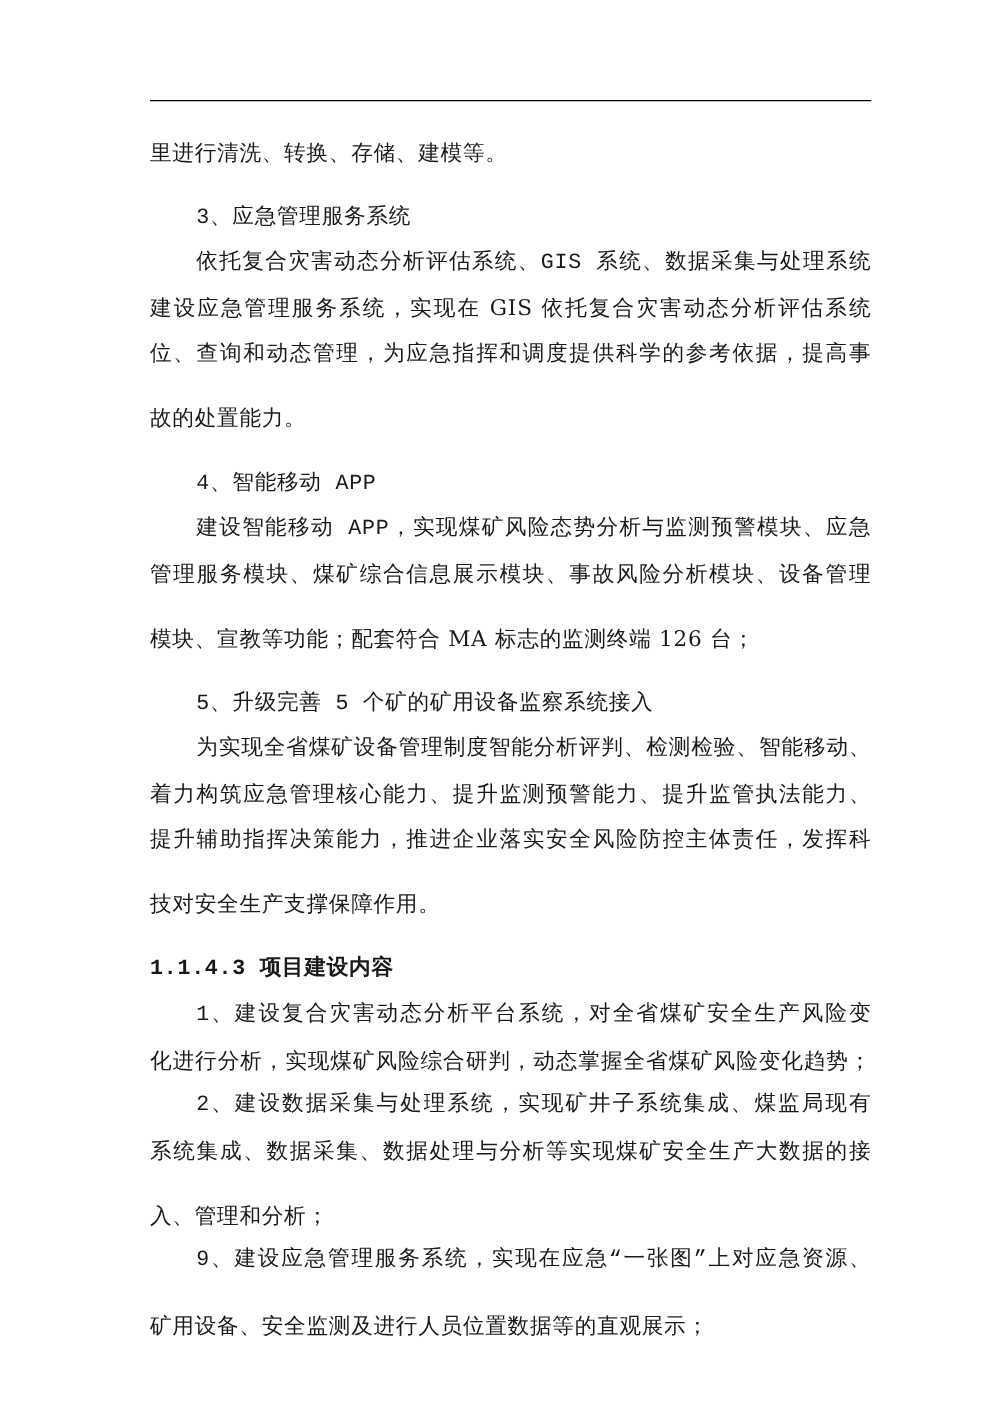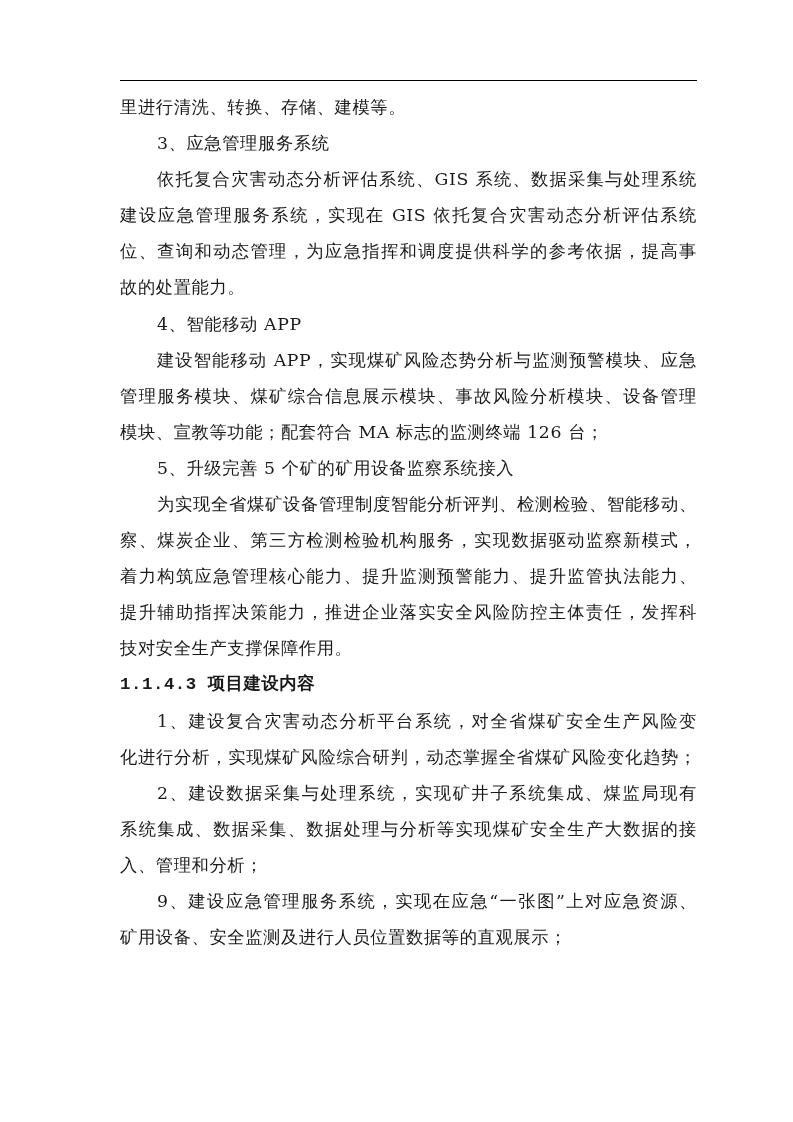--- a/index.html
+++ b/index.html
@@ -3,42 +3,41 @@
   <meta charset="utf-8">
   <style>
     html, body { margin: 0; padding: 0; background: #ffffff; }
     body { width: 793px; height: 1122px; position: relative; overflow: hidden;
       font-family: "DejaVu Serif", "Liberation Serif", serif; color: #1a1a1a; }
     .rule { position: absolute; left: 120px; top: 80px; width: 577px; height: 0;
       border-top: 1.3px solid #000; }
     .content { position: absolute; left: 120px; top: 89px; width: 577px; }
     .line { height: 36.1px; line-height: 36.1px; font-size: 17.3px; white-space: nowrap;
       letter-spacing: 0.6px; text-align: justify; text-align-last: justify; }
-    .line.last { text-align-last: left; }
-    .indent { padding-left: 37px; }
+    .line.last { text-align-last: left; margin-top: 16px; }
+    .indent { padding-left: 37px; font-family: Liberation Mono, monospace; }
     .heading { font-family: Liberation Mono, monospace; font-weight: bold; text-align-last: left; }
   </style>
 </head>
 <body>
 
 <div class="rule"></div>
 <div class="content" id="content">
     <div class="line last">里进行清洗、转换、存储、建模等。</div>
     <div class="line indent last">3、应急管理服务系统</div>
     <div class="line indent">依托复合灾害动态分析评估系统、GIS 系统、数据采集与处理系统</div>
     <div class="line">建设应急管理服务系统，实现在 GIS 依托复合灾害动态分析评估系统</div>
     <div class="line">位、查询和动态管理，为应急指挥和调度提供科学的参考依据，提高事</div>
     <div class="line last">故的处置能力。</div>
     <div class="line indent last">4、智能移动 APP</div>
     <div class="line indent">建设智能移动 APP，实现煤矿风险态势分析与监测预警模块、应急</div>
     <div class="line">管理服务模块、煤矿综合信息展示模块、事故风险分析模块、设备管理</div>
     <div class="line last">模块、宣教等功能；配套符合 MA 标志的监测终端 126 台；</div>
     <div class="line indent last">5、升级完善 5 个矿的矿用设备监察系统接入</div>
     <div class="line indent">为实现全省煤矿设备管理制度智能分析评判、检测检验、智能移动、</div>
-    <div class="line">察、煤炭企业、第三方检测检验机构服务，实现数据驱动监察新模式，</div>
     <div class="line">着力构筑应急管理核心能力、提升监测预警能力、提升监管执法能力、</div>
     <div class="line">提升辅助指挥决策能力，推进企业落实安全风险防控主体责任，发挥科</div>
     <div class="line last">技对安全生产支撑保障作用。</div>
     <div class="line last heading">1.1.4.3 项目建设内容</div>
     <div class="line indent">1、建设复合灾害动态分析平台系统，对全省煤矿安全生产风险变</div>
     <div class="line">化进行分析，实现煤矿风险综合研判，动态掌握全省煤矿风险变化趋势；</div>
     <div class="line indent">2、建设数据采集与处理系统，实现矿井子系统集成、煤监局现有</div>
     <div class="line">系统集成、数据采集、数据处理与分析等实现煤矿安全生产大数据的接</div>
     <div class="line last">入、管理和分析；</div>
     <div class="line indent">9、建设应急管理服务系统，实现在应急“一张图”上对应急资源、</div>

